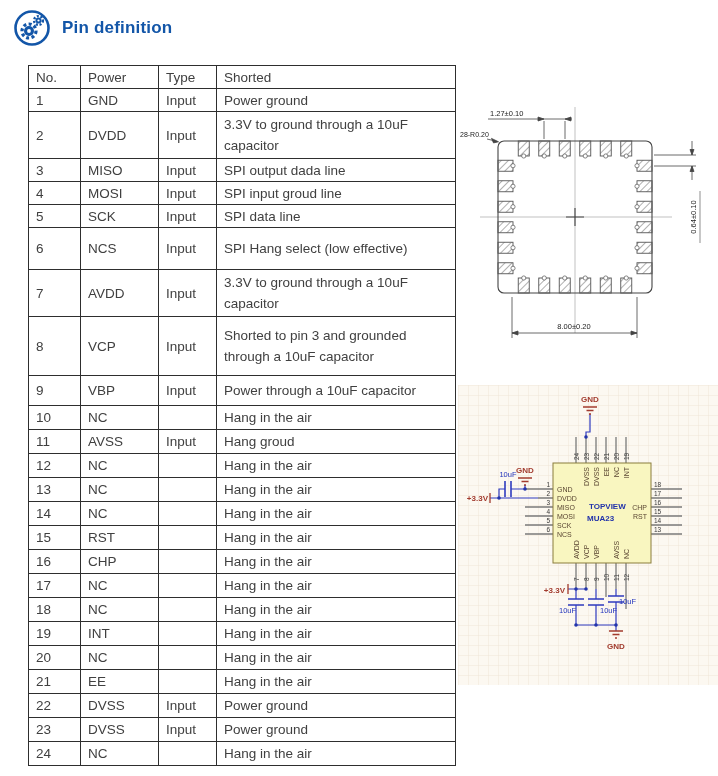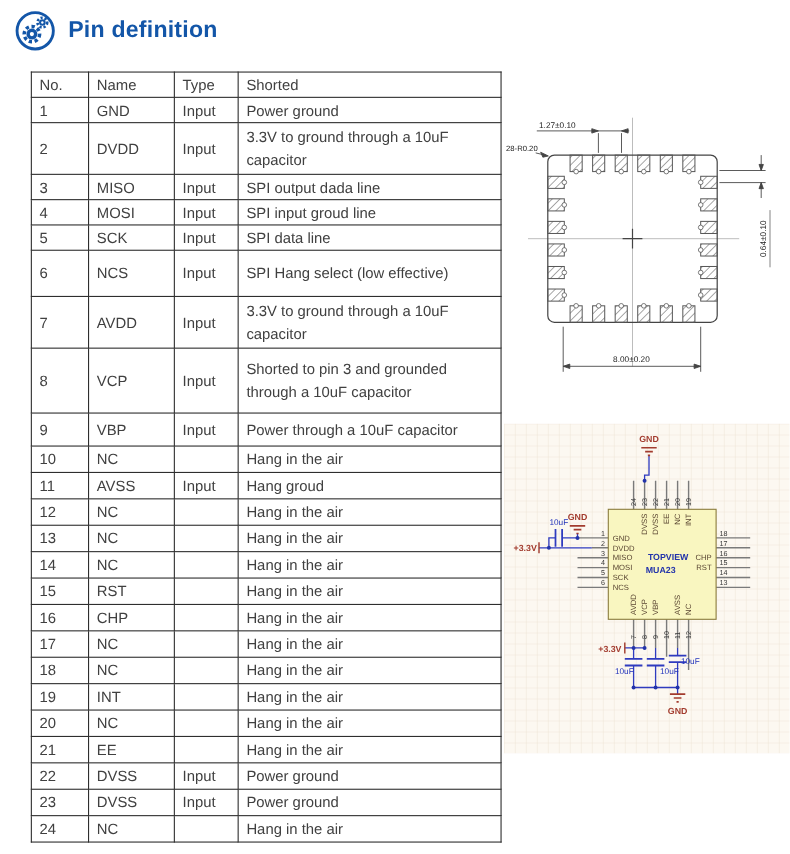--- a/index.html
+++ b/index.html
@@ -1,20 +1,20 @@
 <!DOCTYPE html>
 <html><head>
 <meta charset="utf-8">
 <style>
   html,body{margin:0;padding:0;background:#fff;}
   body{width:718px;height:776px;font-family:"Liberation Sans",sans-serif;}
   .page{position:relative;width:718px;height:776px;overflow:hidden;background:#fff;}
   .header{position:absolute;left:12px;top:8px;display:flex;align-items:center;gap:10px;}
   .gear-badge{width:40px;height:40px;}
-  .title{font-size:21px;font-weight:bold;color:#1356a8;letter-spacing:.2px;}
+  .title{font-size:17px;font-weight:bold;color:#1356a8;letter-spacing:.2px;}
   table.pin-table{position:absolute;left:28px;top:65px;width:427px;border-collapse:collapse;table-layout:fixed;font-size:13.5px;color:#404040;}
   table.pin-table th,table.pin-table td{border:1px solid #2e2e2e;padding:0 8px 0 7px;text-align:left;font-weight:normal;vertical-align:middle;line-height:21px;overflow:hidden;}
   svg.pkg{position:absolute;left:460px;top:95px;width:258px;height:255px;}
   svg.sch{position:absolute;left:458px;top:385px;width:260px;height:300px;}
   .dim{font-size:7.5px;fill:#222;}
   .dim-sm{font-size:7px;fill:#222;}
   .lbl-power{font-size:8px;font-weight:bold;fill:#a23b2e;}
   .lbl-cap{font-size:7.5px;fill:#2233bb;}
   .chip-designator{font-size:8px;font-weight:bold;fill:#2233aa;}
   .pin-num{font-size:6.5px;fill:#3a3a3a;}
@@ -41,21 +41,21 @@
   <table class="pin-table">
     <colgroup>
         <col style="width:52px">
         <col style="width:78px">
         <col style="width:58px">
         <col style="width:239px">
       </colgroup>
     <thead>
         <tr id="head-row" style="height:23px">
           <th>No.</th>
-          <th>Name</th>
+          <th>Power</th>
           <th>Type</th>
           <th>Shorted</th>
         </tr>
       </thead>
     <tbody id="body-rows">
         <tr style="height: 23px;">
           <td>1</td>
           <td>GND</td>
           <td>Input</td>
           <td>Power ground</td>

